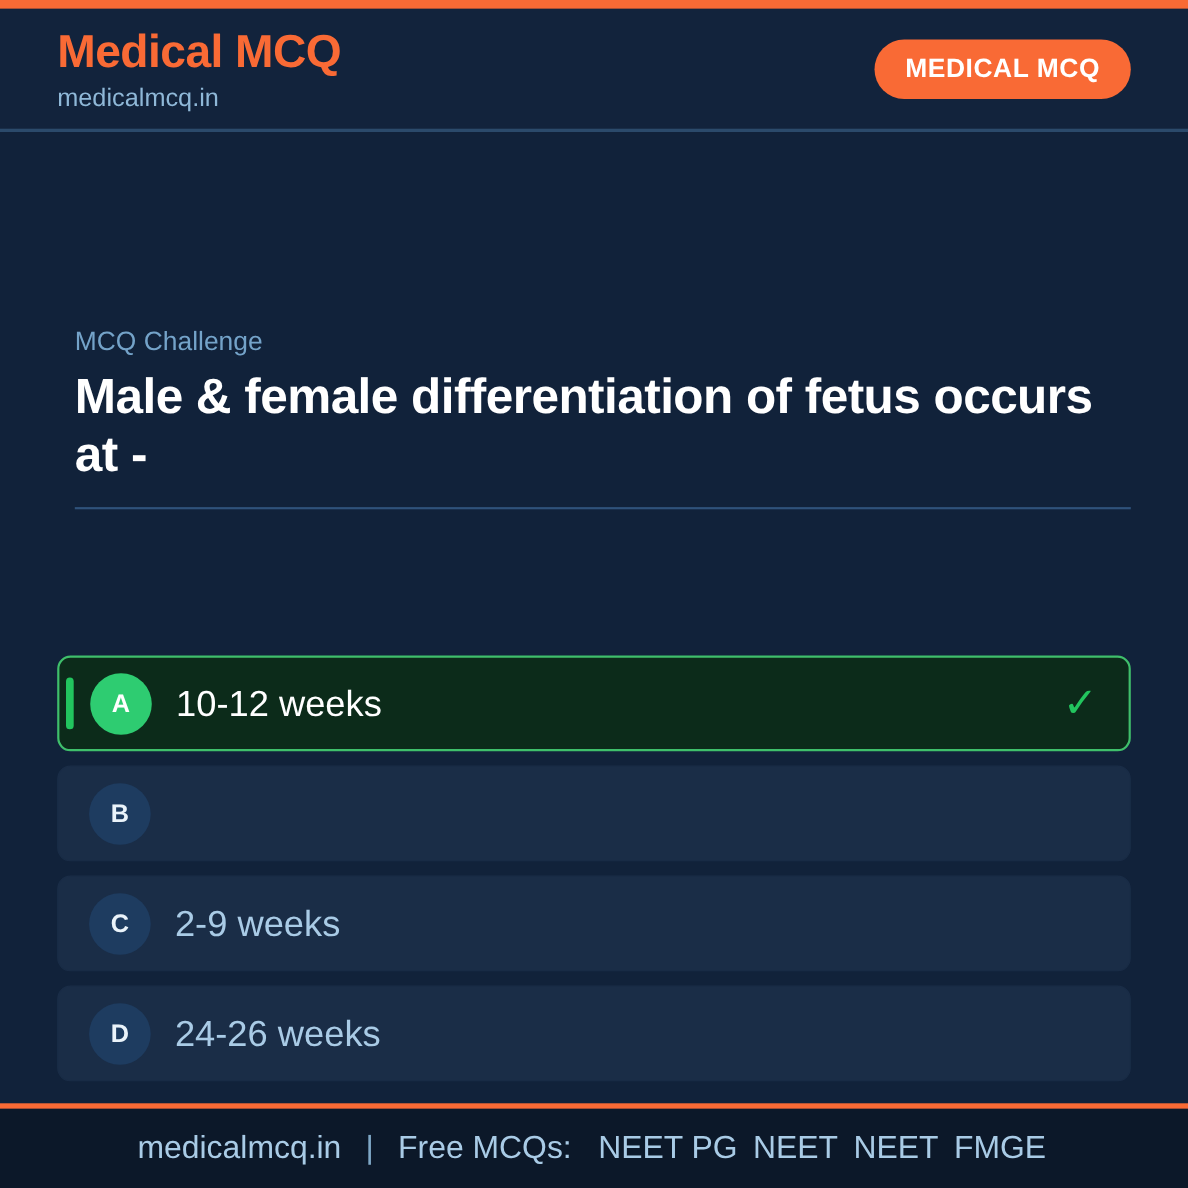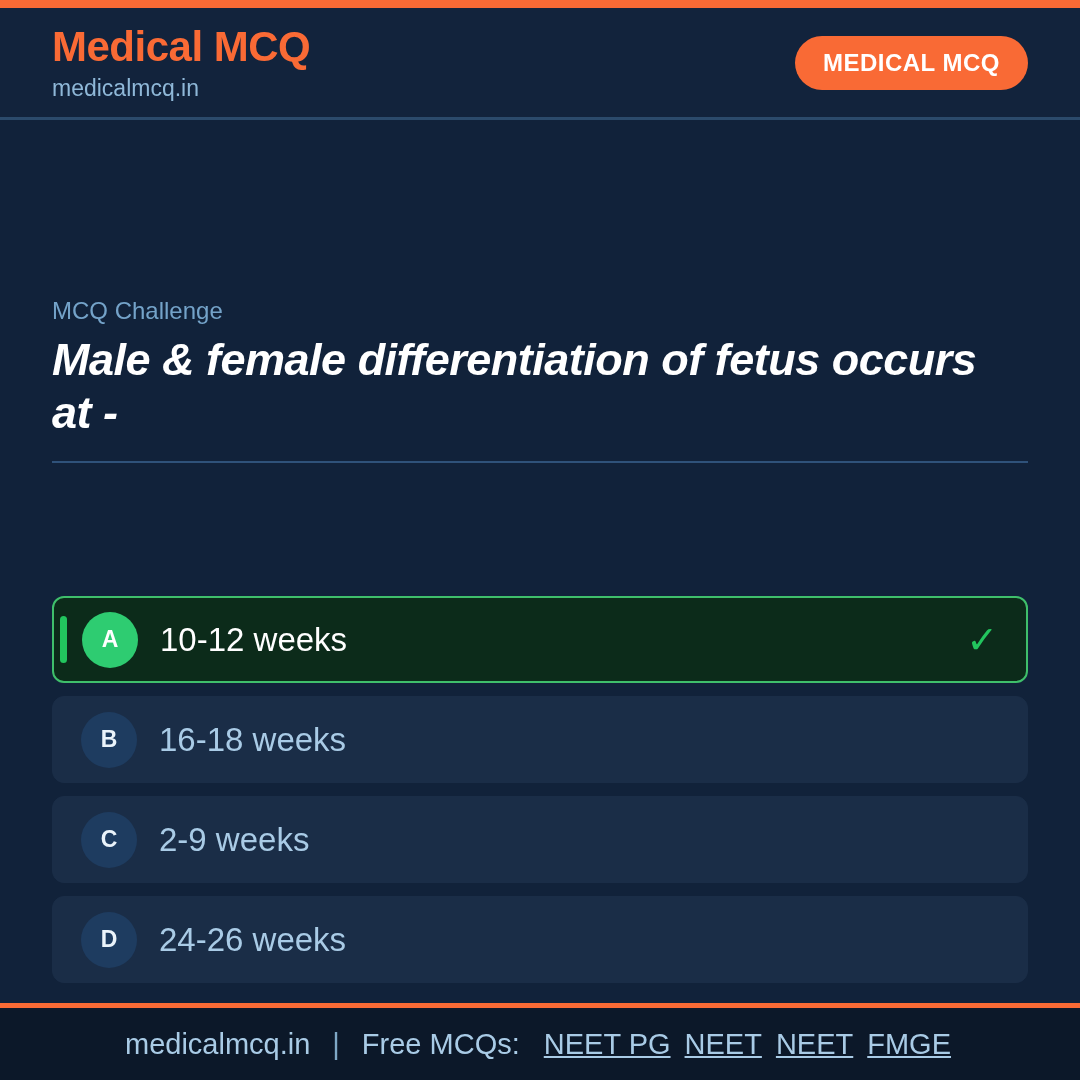--- a/index.html
+++ b/index.html
@@ -73,38 +73,37 @@
 
   
   .main {
     flex: 1 1 auto;
     position: relative;
     padding: 0 52px;
     box-sizing: border-box;
   }
   .question-zone {
     position: absolute;
-    left: 52px;
+    left: 68px;
     right: 52px;
     top: 178px;
   }
   .eyebrow {
     color: #74a3c9;
     font-size: 24px;
     line-height: 1.1;
     margin-bottom: 10px;
   }
   .question-text {
     color: #ffffff;
     font-size: 45px;
     font-weight: bold;
     line-height: 1.16;
     letter-spacing: -0.5px;
     max-width: 960px;
-    font-style: italic;
   }
   .q-divider {
     margin-top: 22px;
     height: 2px;
     background: #2f527a;
     width: 100%;
   }
 
   
   .options {
@@ -203,21 +202,21 @@
   }
   .footer-inner {
     display: flex;
     align-items: baseline;
     color: #a9cbe6;
     font-size: 29px;
   }
   .footer-site { margin-right: 22px; }
   .footer-sep  { margin-right: 22px; color: #7fa8c6; }
   .footer-label { margin-right: 24px; }
-  .footer-exam { margin-right: 14px; text-decoration: underline; }
+  .footer-exam { margin-right: 14px; }
   .footer-exam:last-child { margin-right: 4px; }
 </style>
 </head>
 <body>
 
 <div class="page">
 
   <div class="top-rule"></div>
 
   <div class="header">
@@ -241,21 +240,20 @@
       <div class="option is-correct">
         <span class="accent-bar"></span>
         <span class="badge">A</span>
         <span class="opt-text">10-12 weeks</span>
         <span class="tick">✓</span>
       </div>
 
       <div class="option">
 
         <span class="badge">B</span>
-        <span class="opt-text">16-18 weeks</span>
         <span class="tick"></span>
       </div>
 
       <div class="option">
 
         <span class="badge">C</span>
         <span class="opt-text">2-9 weeks</span>
         <span class="tick"></span>
       </div>
 

